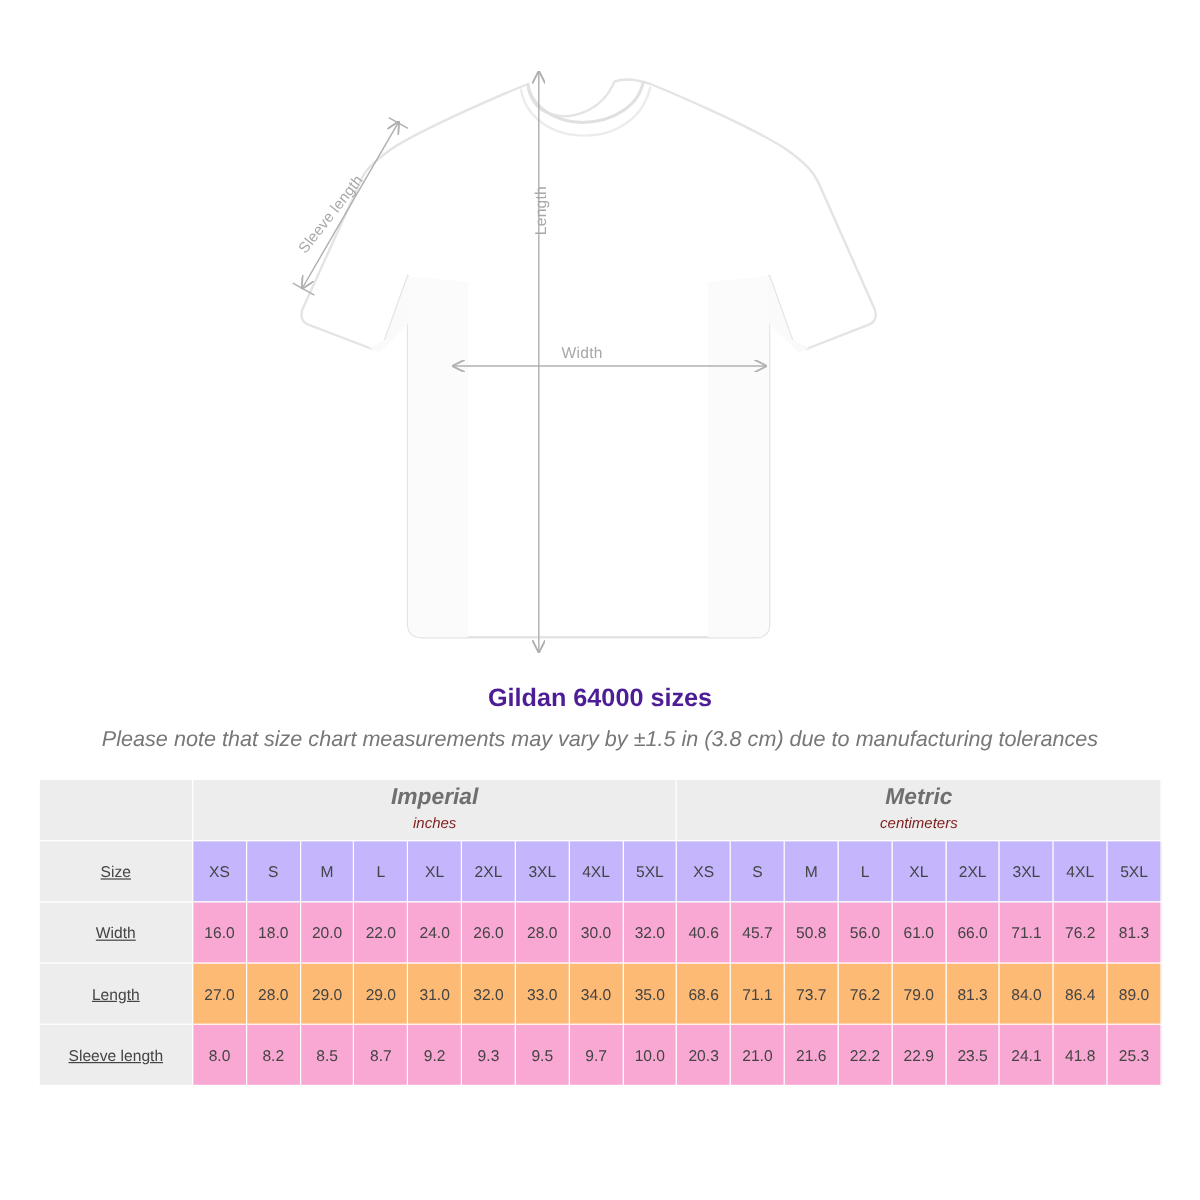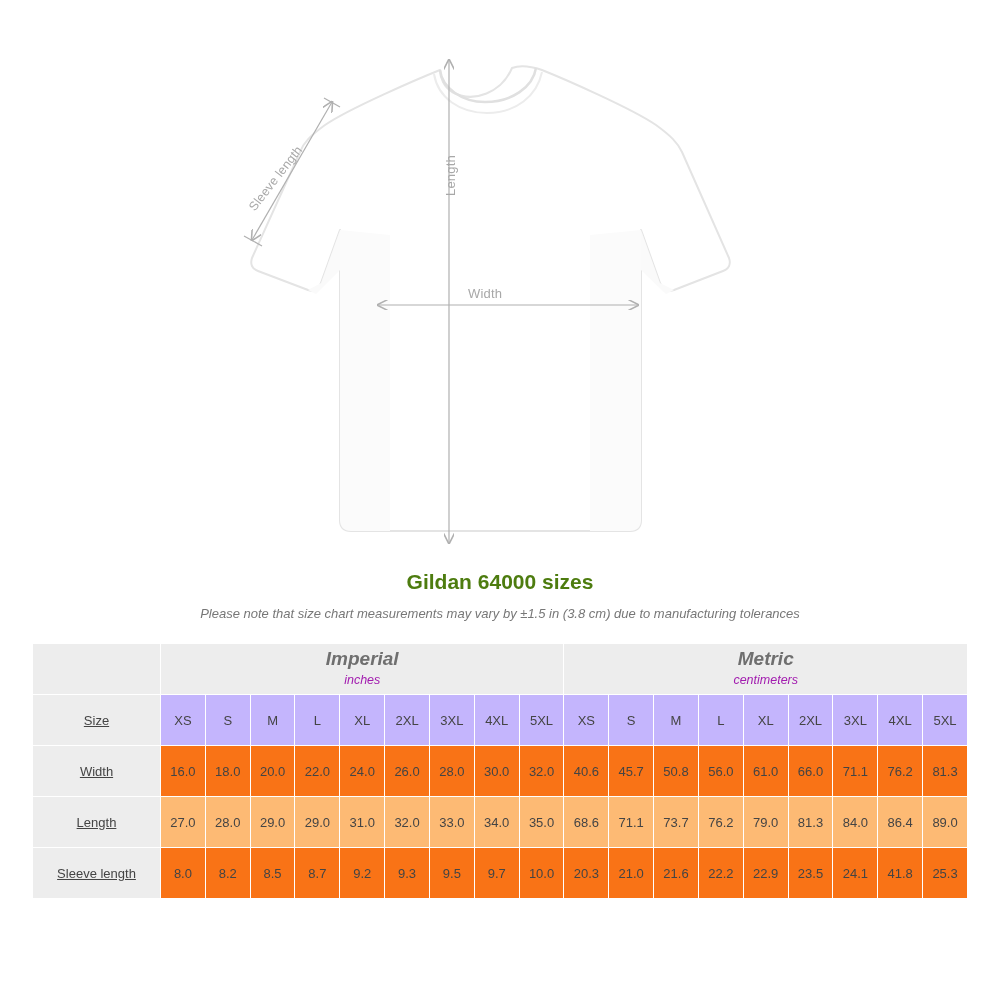--- a/index.html
+++ b/index.html
@@ -62,27 +62,27 @@
     transform: rotate(-52deg);
     transform-origin: left top;
     font-size: 12.5px;
   }
 
   
   .chart-title {
     text-align: center;
     font-size: 21px;
     font-weight: bold;
-    color: #4d7c0f;
+    color: #4c1d95;
     margin: 0;
     padding: 0 0 0 0;
   }
   .chart-note {
     text-align: center;
-    font-size: 13px;
+    font-size: 18px;
     font-style: italic;
     color: #777777;
     margin-top: 12px;
   }
 
   
   .table-wrap {
     margin: 22px 32px 0 32px;
   }
   table.size-table {
@@ -107,42 +107,42 @@
     font-size: 19px;
     font-style: italic;
     font-weight: bold;
     color: #6f6f6f;
     line-height: 1.15;
     text-align: center;
   }
   .unit-head .unit-sub {
     font-size: 12.5px;
     font-style: italic;
-    color: #a21caf;
+    color: #7f1d1d;
     line-height: 1.6;
   }
   .corner-cell {
     background: #ededed;
   }
   .row-head {
     background: #ededed;
     font-weight: bold;
     color: #3d3d3d;
     font-size: 13.5px;
     text-decoration: underline;
   }
   .col-head {
     background: #c4b5fd;
     font-weight: bold;
     color: #3d3d3d;
     font-size: 12.5px;
     height: 52px;
   }
   tr.band td.val {
-    background: #f97316;
+    background: #f9a8d4;
   }
   tr.plain td.val {
     background: #fdba74;
   }
   .first-col {
     width: 128px;
   }
 </style>
 </head>
 <body>

